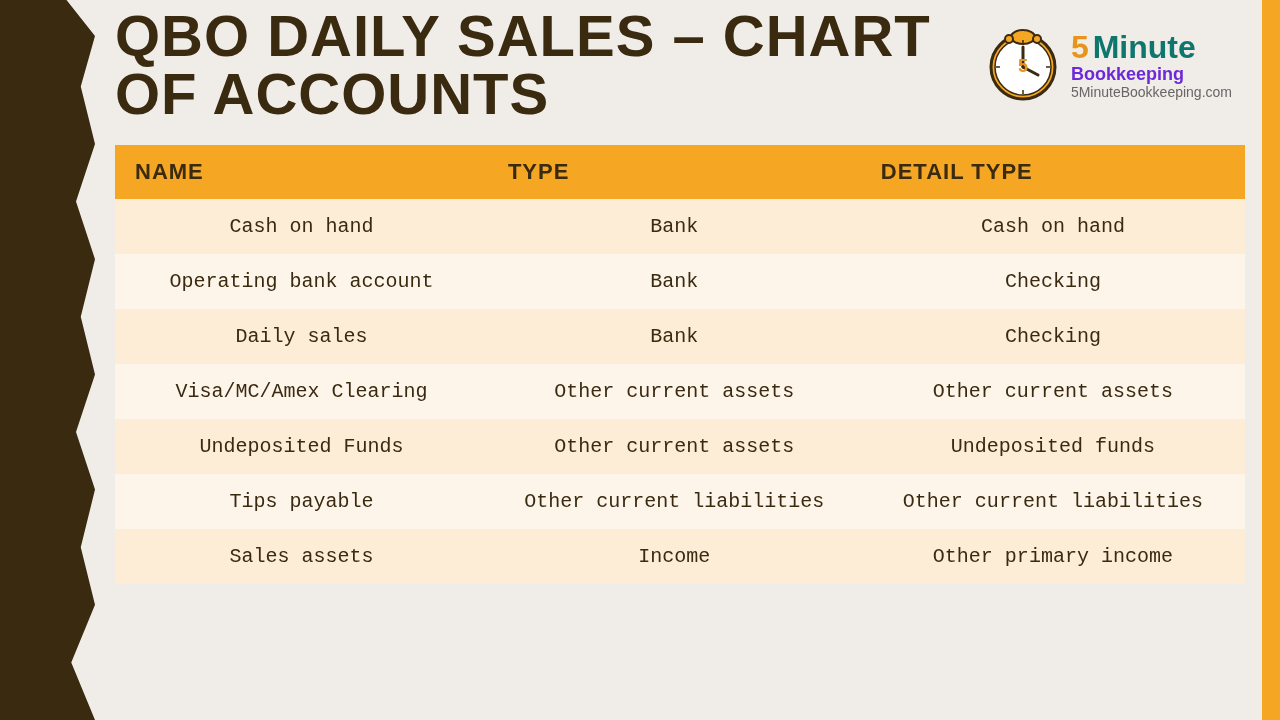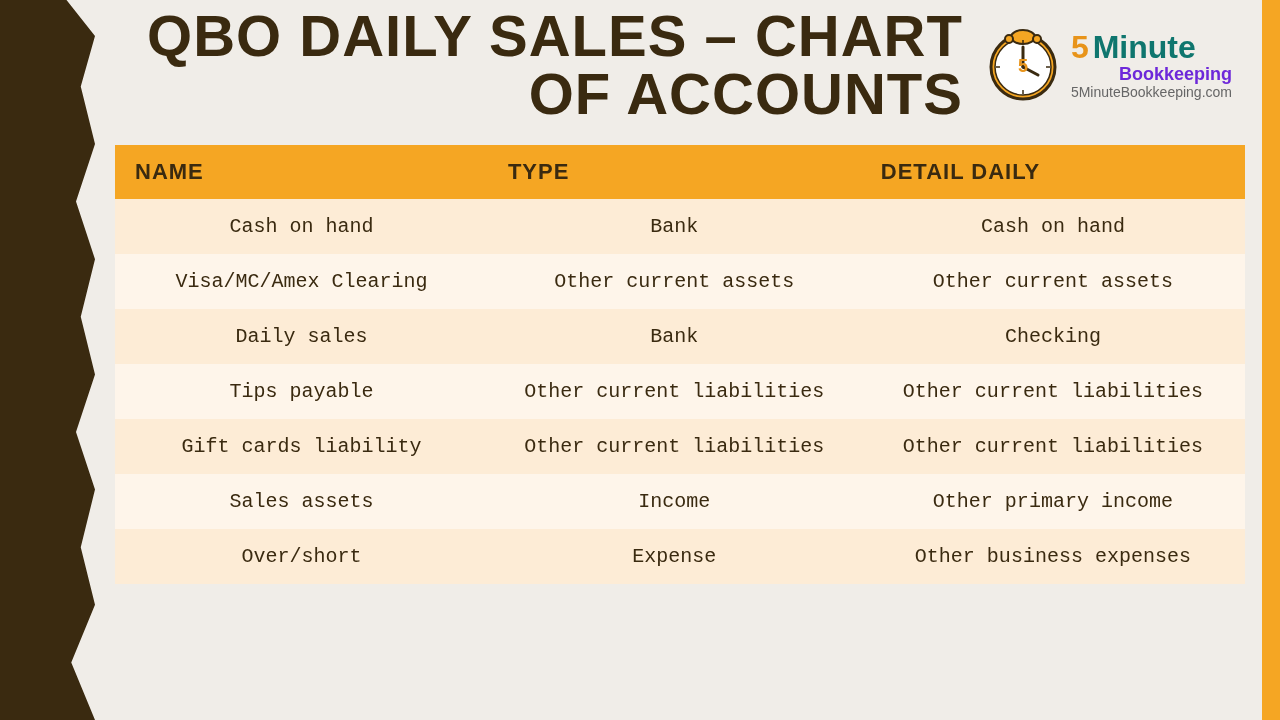--- a/index.html
+++ b/index.html
@@ -39,21 +39,20 @@
       position: absolute;
       top: 0;
       left: 95px;
       right: 18px;
       height: 130px;
       background-color: #f0ede8;
       display: flex;
       align-items: center;
       justify-content: space-between;
       padding: 15px 30px 15px 20px;
-      text-align: right;
     }
 
     .main-title {
       font-size: 58px;
       font-weight: 900;
       color: #3a2a10;
       font-family: Impact, 'Arial Black', sans-serif;
       letter-spacing: 1px;
       line-height: 1;
     }
@@ -204,54 +203,54 @@
     </div>
   </div>
 </div>
 
 <div class="table-container">
   <table>
     <thead>
       <tr>
         <th>NAME</th>
         <th>TYPE</th>
-        <th>DETAIL DAILY</th>
+        <th>DETAIL TYPE</th>
       </tr>
     </thead>
     <tbody id="table-body">
     <tr>
           <td>Cash on hand</td>
           <td>Bank</td>
           <td>Cash on hand</td>
         </tr>
         <tr>
+          <td>Operating bank account</td>
+          <td>Bank</td>
+          <td>Checking</td>
+        </tr>
+        <tr>
+          <td>Daily sales</td>
+          <td>Bank</td>
+          <td>Checking</td>
+        </tr>
+        <tr>
           <td>Visa/MC/Amex Clearing</td>
           <td>Other current assets</td>
           <td>Other current assets</td>
         </tr>
         <tr>
-          <td>Daily sales</td>
-          <td>Bank</td>
-          <td>Checking</td>
+          <td>Undeposited Funds</td>
+          <td>Other current assets</td>
+          <td>Undeposited funds</td>
         </tr>
         <tr>
           <td>Tips payable</td>
           <td>Other current liabilities</td>
           <td>Other current liabilities</td>
         </tr>
         <tr>
-          <td>Gift cards liability</td>
-          <td>Other current liabilities</td>
-          <td>Other current liabilities</td>
-        </tr>
-        <tr>
           <td>Sales assets</td>
           <td>Income</td>
           <td>Other primary income</td>
         </tr>
-        <tr>
-          <td>Over/short</td>
-          <td>Expense</td>
-          <td>Other business expenses</td>
-        </tr>
       </tbody>
   </table>
 </div>
 
 </body></html>

